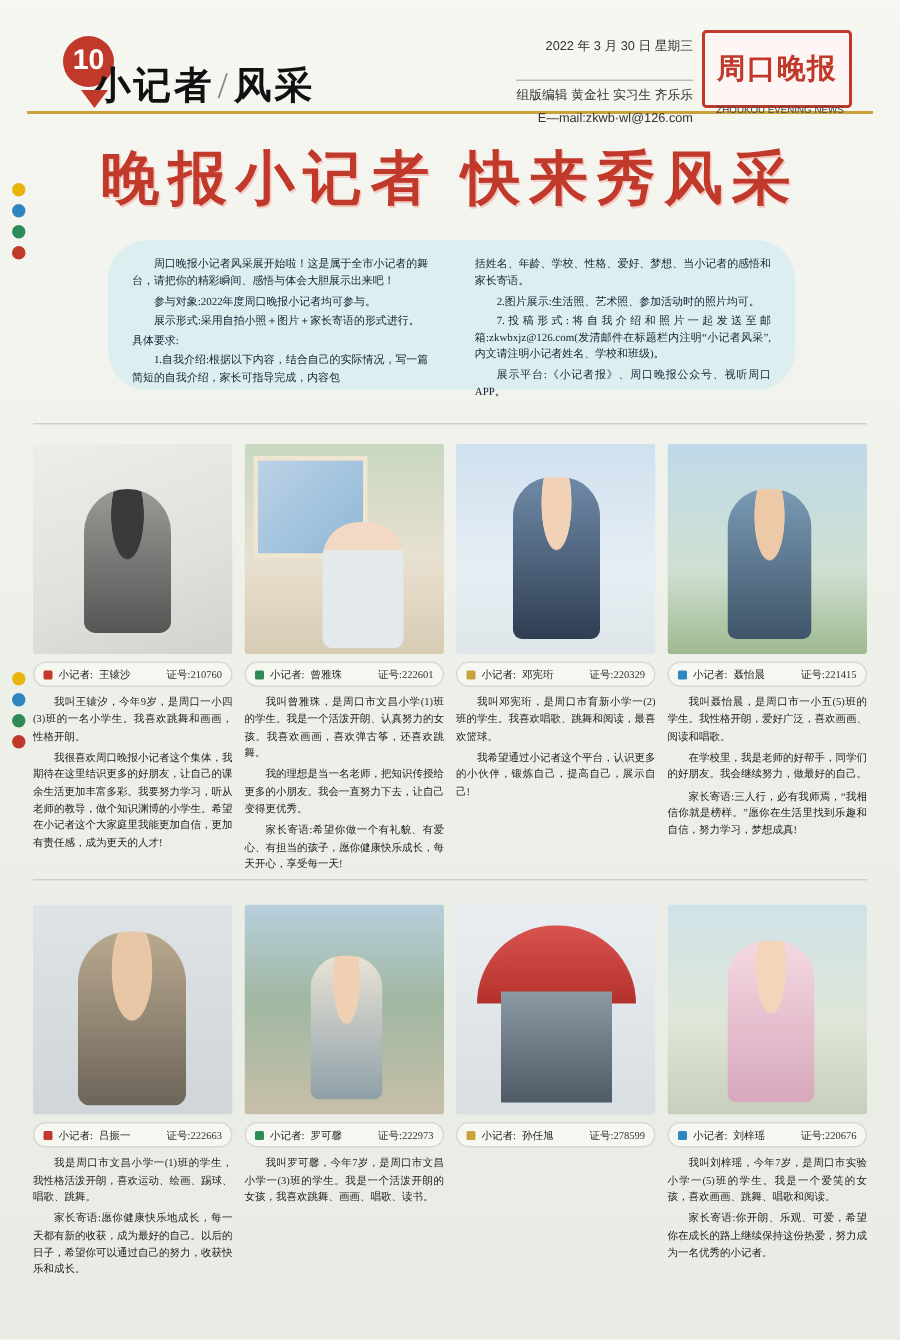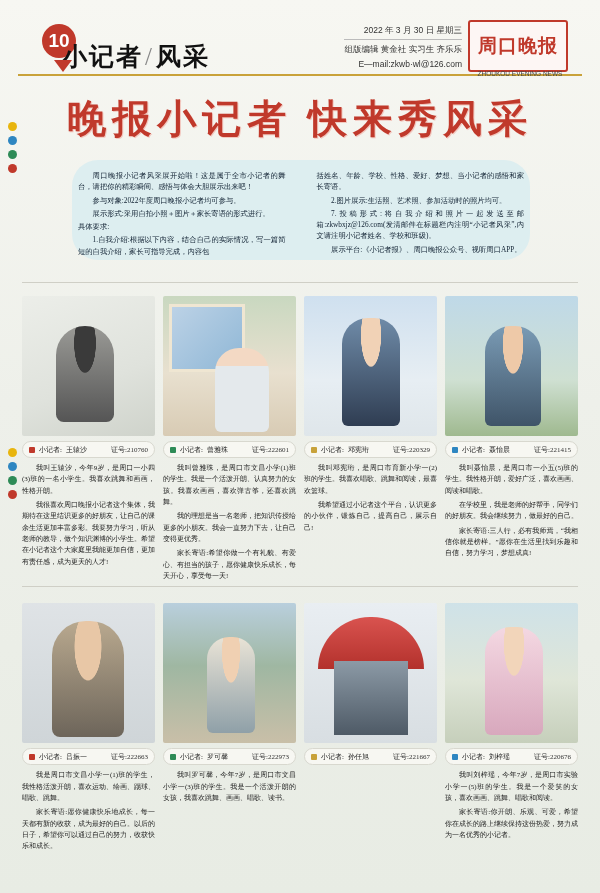--- a/index.html
+++ b/index.html
@@ -35,21 +35,21 @@
   .ribbon{
     position:absolute;left:36px;top:40px;width:0;height:0;
     border-left:9px solid transparent;border-right:9px solid transparent;
     border-top:12px solid #c0392b;
   }
   .dateline{
     position:absolute;right:120px;top:4px;text-align:right;
     font-size:8.5px;color:#333;line-height:1.5;
     font-family:"Liberation Sans",sans-serif;
   }
-  .dateline .d1{border-bottom:1px solid #bbb;padding-bottom:2px;display:block;}
+  .dateline .d1{border-bottom:1px solid #bbb;padding-bottom:16px;display:block;}
   .dateline .d2{display:block;margin-top:3px;}
   .dateline .d3{display:block;margin-top:2px;}
   .logo{
     position:absolute;right:14px;top:0px;width:96px;height:48px;
     border:2px solid #c0392b;border-radius:3px;color:#c0392b;
     display:flex;align-items:center;justify-content:center;
     font-size:19px;font-weight:bold;letter-spacing:1px;
     background:#fdf6f4;
   }
   .logo-sub{
@@ -64,21 +64,21 @@
   }
   
   .dots{position:absolute;left:8px;top:122px;}
   .dots div{width:9px;height:9px;border-radius:50%;margin-bottom:5px;}
   .dots2{position:absolute;left:8px;top:448px;}
   .dots2 div{width:9px;height:9px;border-radius:50%;margin-bottom:5px;}
   
   .intro{
     position:absolute;left:72px;top:160px;width:458px;height:100px;
     background:#ddeef0;border-radius:26px;
-    padding:10px 6px;box-sizing:border-box;
+    padding:10px 16px;box-sizing:border-box;
     display:flex;gap:31px;
   }
   .intro-col{width:50%;font-size:7.3px;line-height:1.55;color:#123;text-align:justify;}
   .intro-col p{margin:0 0 2px 0;text-indent:2em;}
   .intro-col p.noind{text-indent:0;}
   
   .sep{
     position:absolute;left:22px;top:282px;width:556px;height:1px;background:#cfcfc6;
   }
   .sep2{position:absolute;left:22px;top:586px;width:556px;height:1px;background:#cfcfc6;}
@@ -296,21 +296,21 @@
     </div>
 
     <div class="card row2">
       <div class="photo">
           <div class="ph-in p7"></div>
         </div>
       <div class="namebar">
         <span class="sq" style="background:#c8a23a"></span>
         <span class="nm">小记者:</span>
         <span class="nm">孙任旭</span>
-        <span class="id"><span>证号:</span><span>221667</span></span>
+        <span class="id"><span>证号:</span><span>278599</span></span>
       </div>
     </div>
 
     <div class="card row2">
       <div class="photo">
           <div class="ph-in p8"></div>
         </div>
       <div class="namebar">
         <span class="sq" style="background:#2e86c1"></span>
         <span class="nm">小记者:</span>

